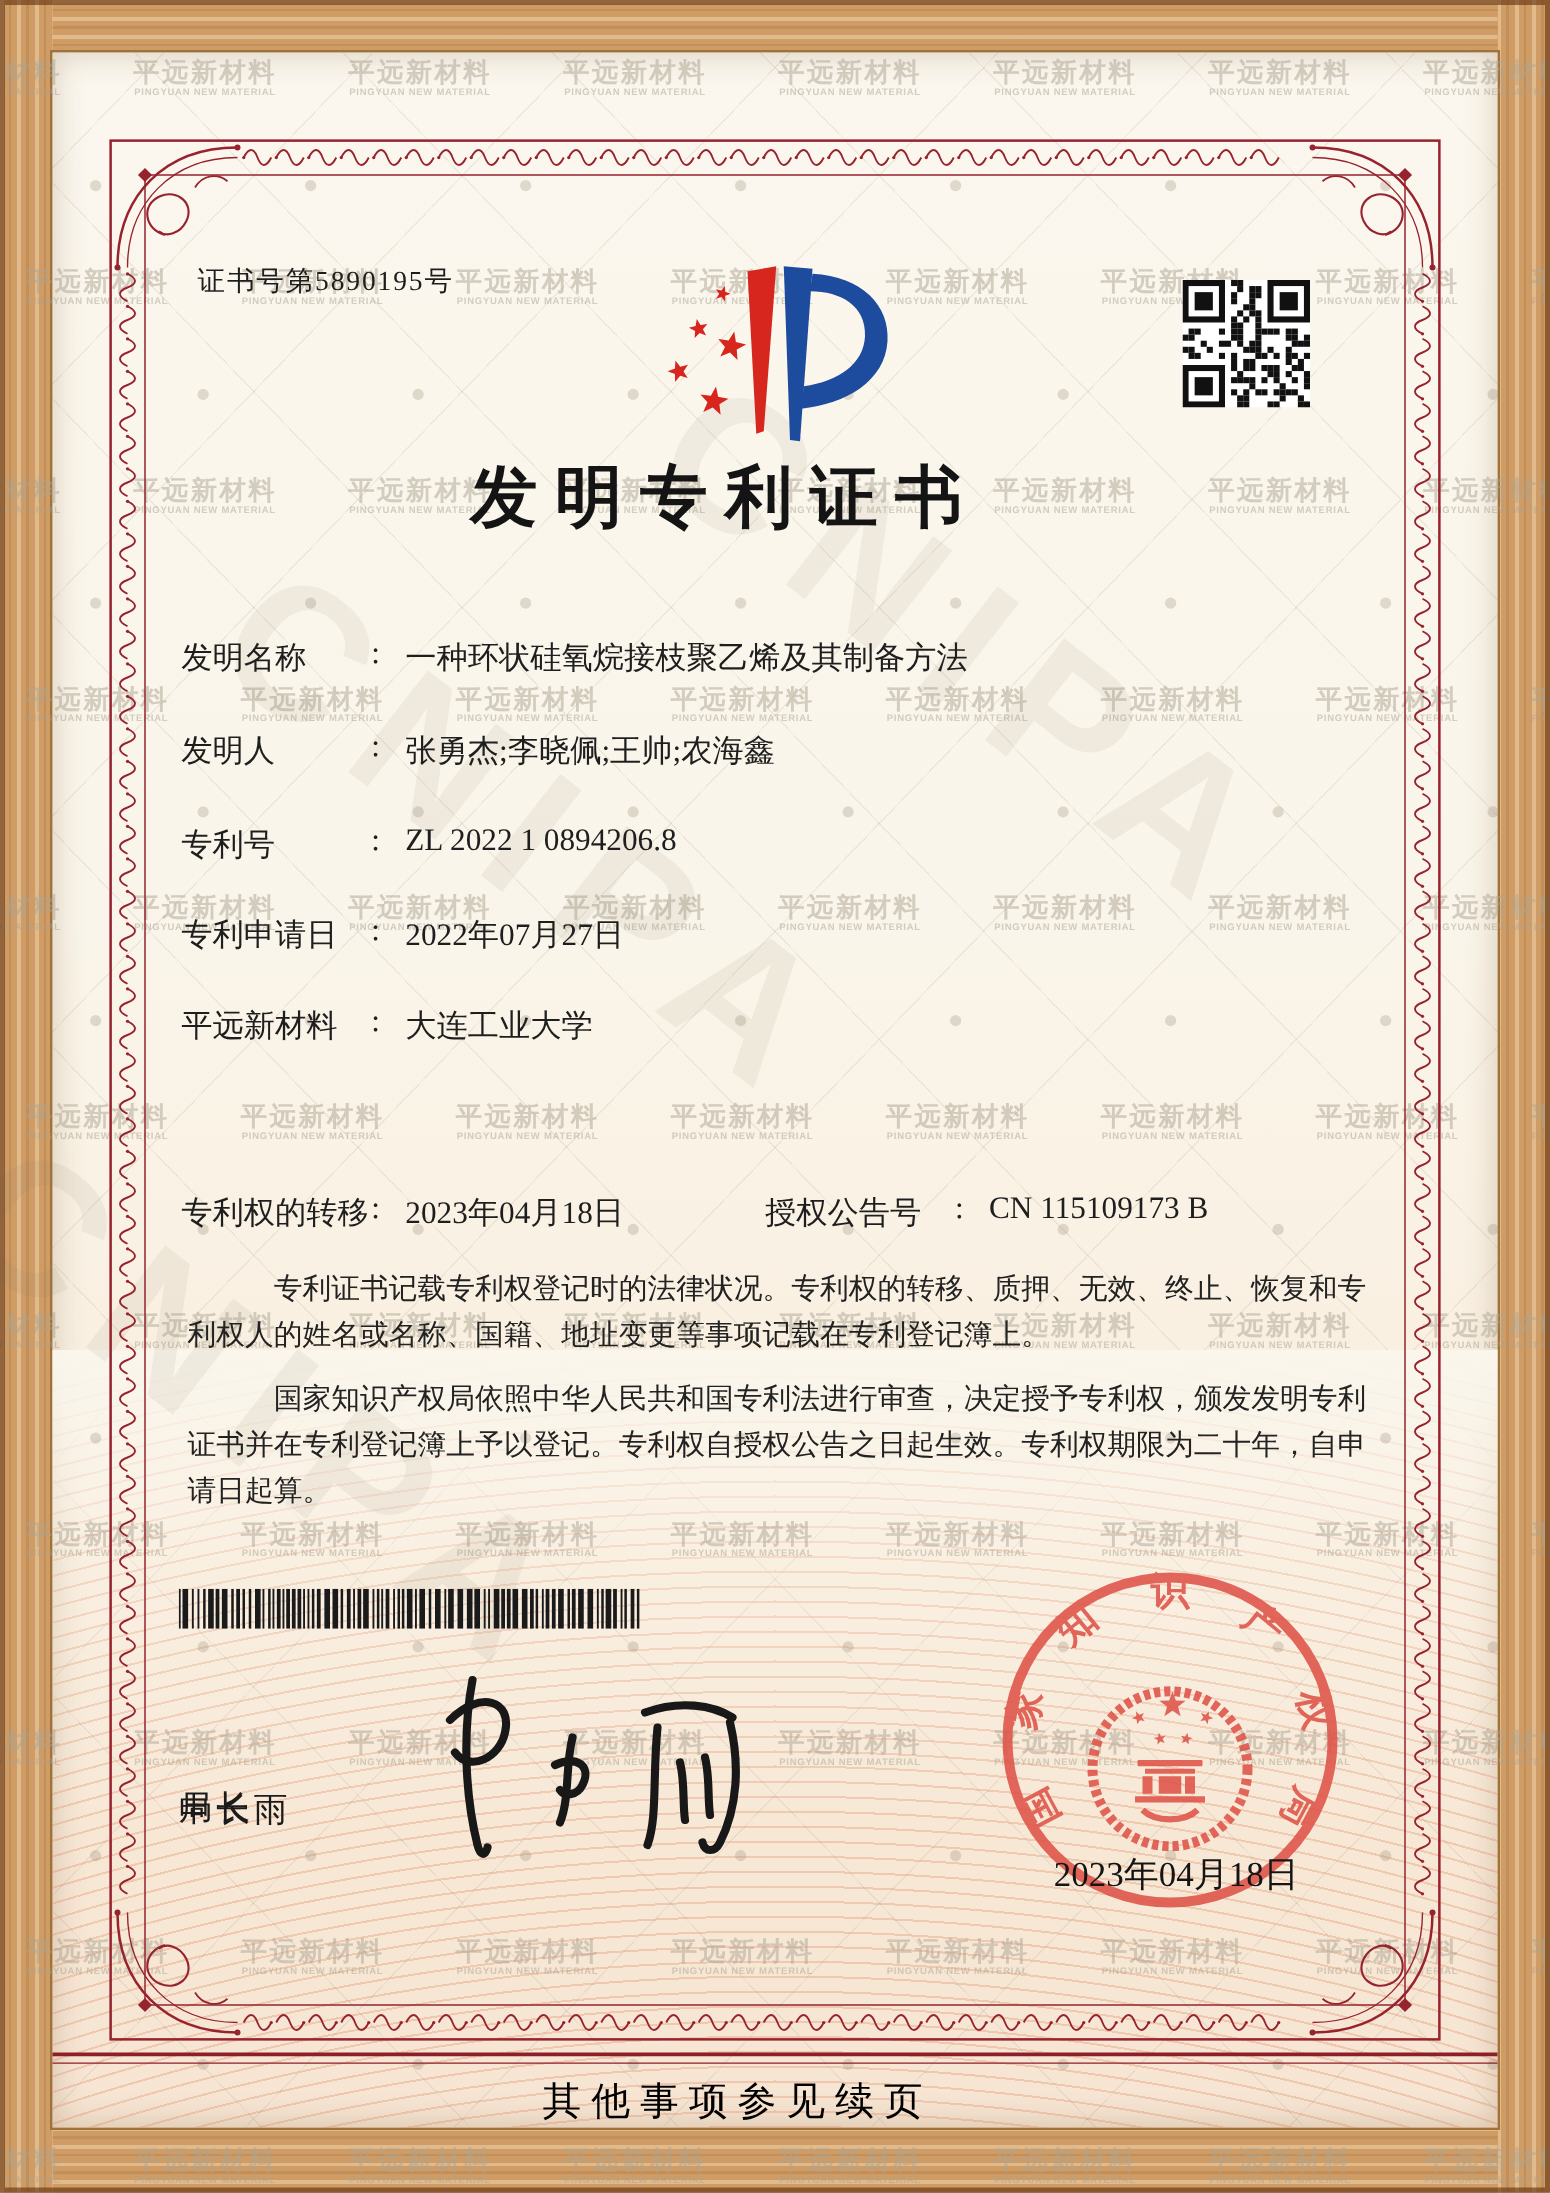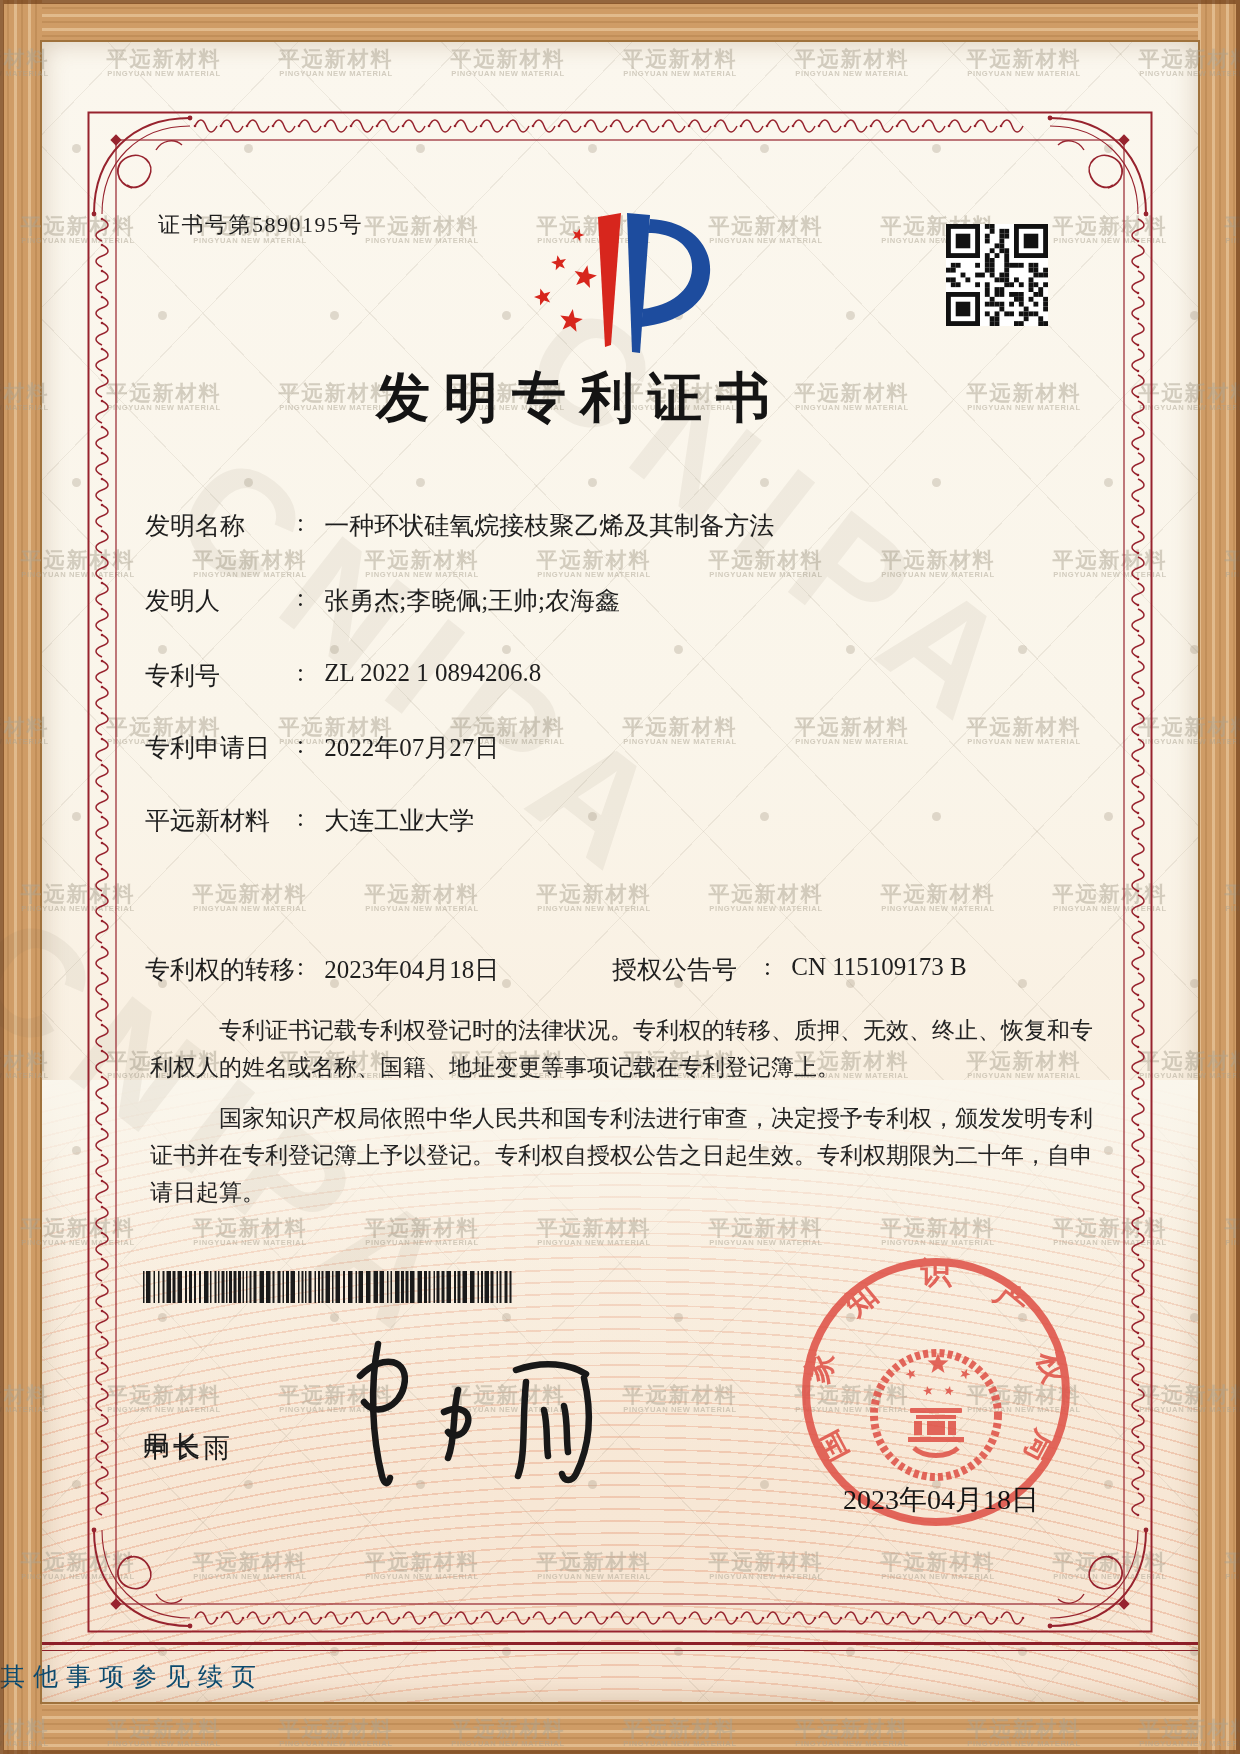--- a/index.html
+++ b/index.html
@@ -53,21 +53,21 @@
   #director-label{left:143px;top:1386px;font-size:27px;letter-spacing:3px;color:#1b1b1b;
       font-family:"Liberation Sans","DejaVu Sans",sans-serif;font-weight:500;margin-top:42px;}
   #director-name{left:143px;top:1430px;font-size:27px;letter-spacing:3px;color:#1b1b1b;
       font-family:"Liberation Sans","DejaVu Sans",sans-serif;font-weight:500;}
   #seal-wrap{left:796px;top:1252px;width:280px;height:280px;z-index:7;}
   #seal-svg{mix-blend-mode:multiply;}
   #seal-date{left:836px;top:1481px;width:210px;text-align:center;font-size:28px;color:#141414;z-index:8;}
   #page-info{left:0;top:1598px;width:1186px;text-align:center;font-size:21px;color:#222;}
   #footer-line-a{left:42px;top:1642px;width:1156px;height:0;border-top:3.5px solid #8c1f28;z-index:6;}
   #footer-line-b{left:42px;top:1650px;width:1156px;height:0;border-top:1.5px solid #8c1f28;z-index:6;}
-  #footer-note{left:0;top:1660px;width:1180px;font-size:25px;letter-spacing:8px;color:#0c4a6e;}
+  #footer-note{left:0;top:1660px;width:1180px;text-align:center;font-size:31px;letter-spacing:8px;color:#000000;}
   #logo-svg{left:515px;top:205px;z-index:6;}
   #qr{left:946px;top:224px;z-index:6;}
   #barcode{left:143px;top:1271px;z-index:6;}
   #signature-svg{left:348px;top:1326px;z-index:7;}
 </style>
 </head>
 <body>
 
 <div id="page">
 

